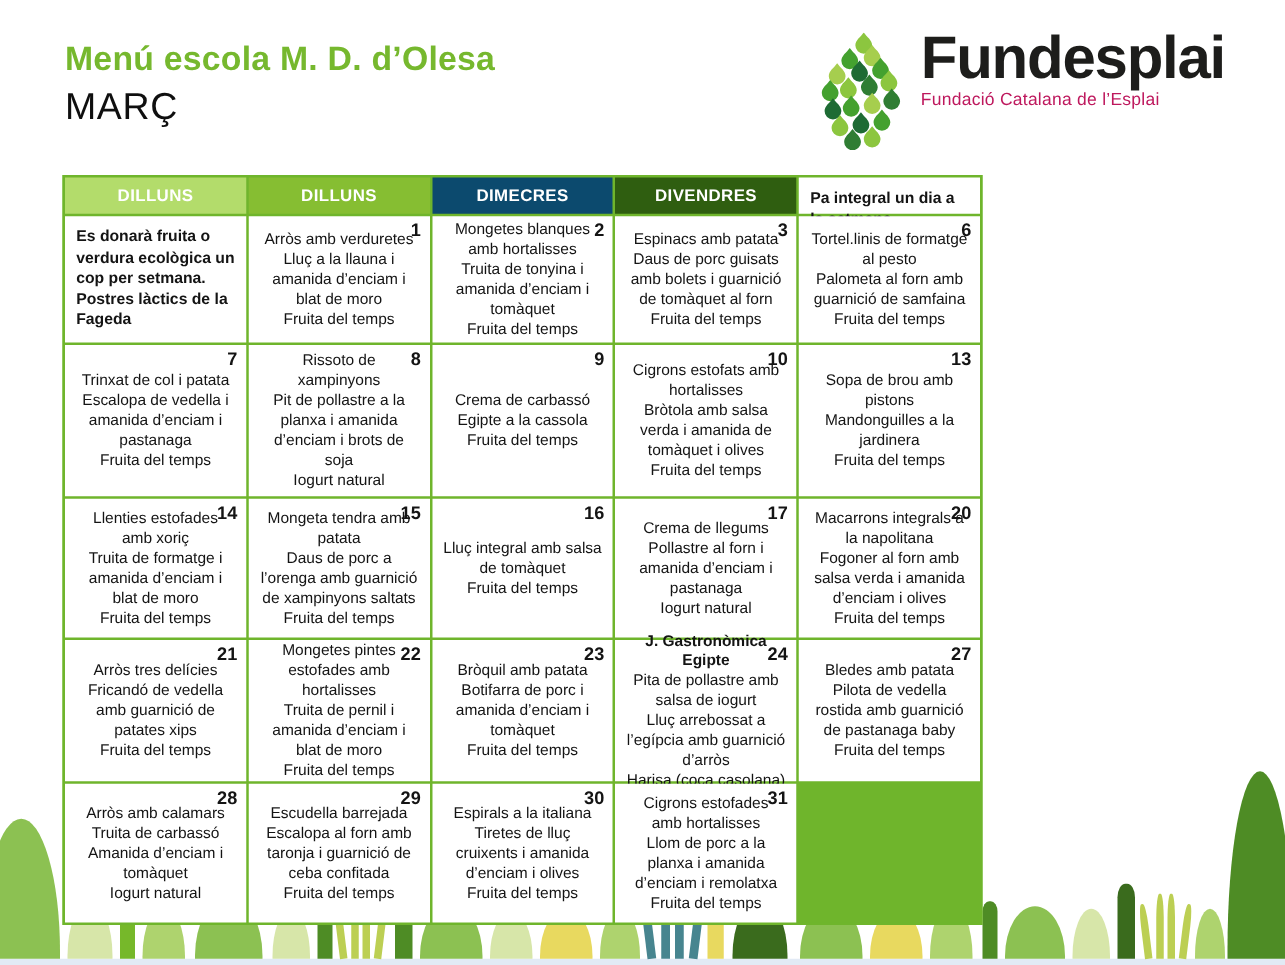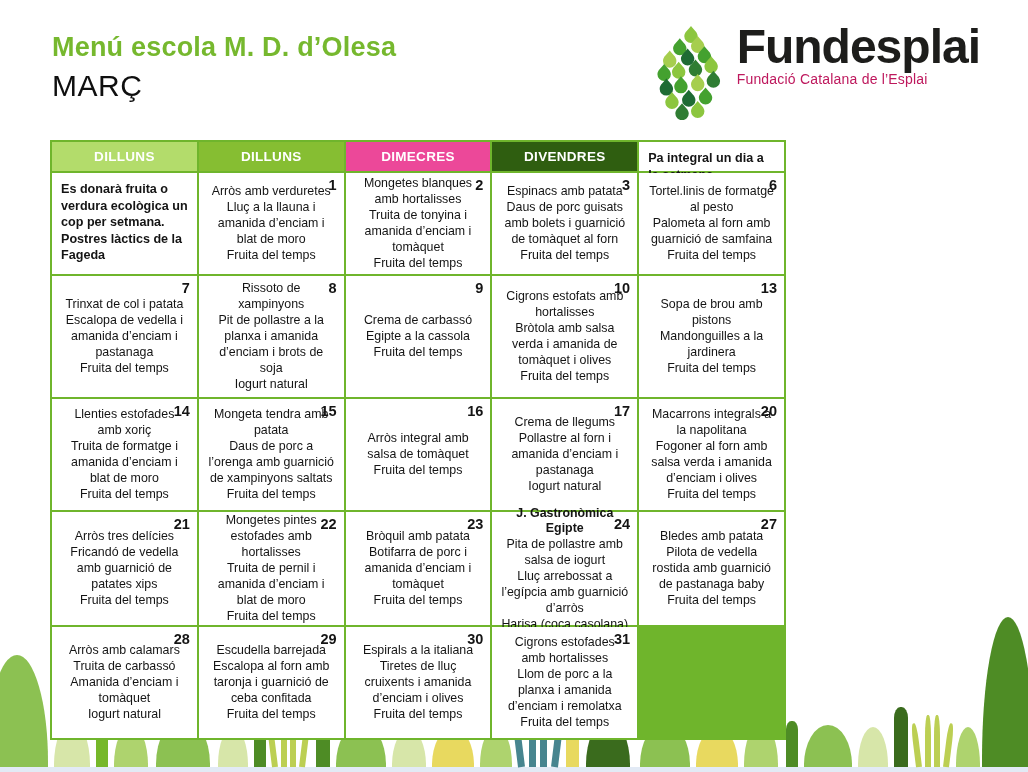--- a/index.html
+++ b/index.html
@@ -87,21 +87,21 @@
     </svg>
     <div class="logo-text">
       <div class="brand">Fundesplai</div>
       <div class="tagline">Fundació Catalana de l’Esplai</div>
     </div>
   </div>
 
   <div class="menu-table" id="menu-table">
       <div class="hcell" style="background: rgb(179, 220, 107);">DILLUNS</div>
       <div class="hcell" style="background: rgb(134, 190, 50);">DILLUNS</div>
-      <div class="hcell" style="background: #ec4899;">DIMECRES</div>
+      <div class="hcell" style="background: #0c4a6e;">DIMECRES</div>
       <div class="hcell" style="background: rgb(47, 94, 16);">DIVENDRES</div>
       <div class="cell note">
         <div class="line">Pa integral un dia  a la setmana.</div>
         <div class="line">Ús exclusiu d’oli d’oliva per cuinar i amanir.</div>
       </div>
       <div class="cell note">
         <div class="line">Es donarà fruita o verdura ecològica un cop per setmana.</div>
         <div class="line">Postres làctics de la Fageda</div>
       </div>
       <div class="cell day">
@@ -165,21 +165,21 @@
         <div class="line">Fruita del temps</div>
       </div>
       <div class="cell day">
         <span class="daynum">15</span>
         <div class="line">Mongeta tendra amb patata</div>
         <div class="line">Daus de porc a l’orenga amb guarnició de xampinyons saltats</div>
         <div class="line">Fruita del temps</div>
       </div>
       <div class="cell day">
         <span class="daynum">16</span>
-        <div class="line">Arròs integral amb salsa de tomàquet</div>
+        <div class="line">Lluç integral amb salsa de tomàquet</div>
         <div class="line">Fruita del temps</div>
       </div>
       <div class="cell day">
         <span class="daynum">17</span>
         <div class="line">Crema de llegums</div>
         <div class="line">Pollastre al forn i amanida d’enciam i pastanaga</div>
         <div class="line">Iogurt natural</div>
       </div>
       <div class="cell day">
         <span class="daynum">20</span>

